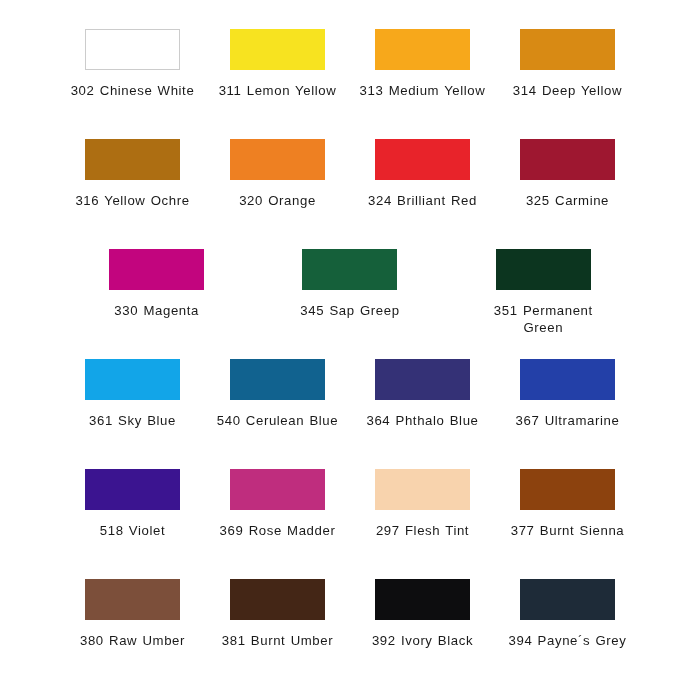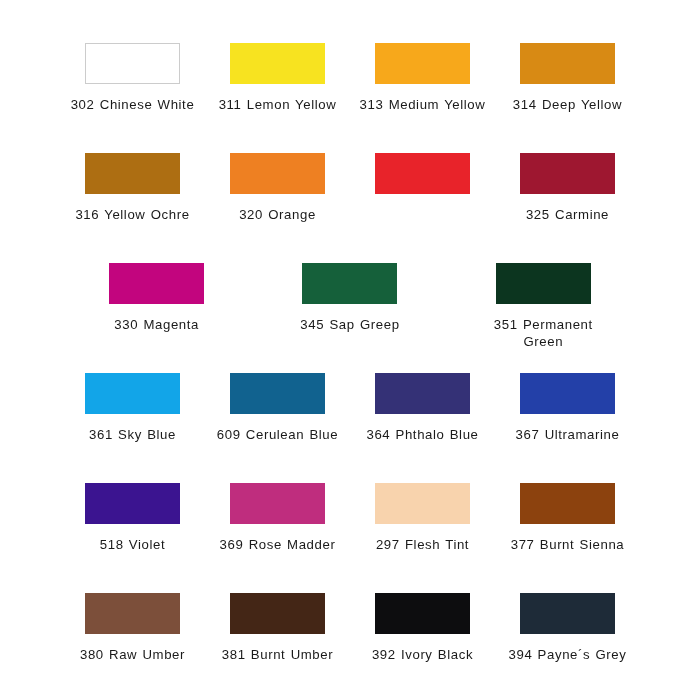--- a/index.html
+++ b/index.html
@@ -11,21 +11,21 @@
     height: 700px;
     background: #ffffff;
     font-family: "Liberation Sans", sans-serif;
     overflow: hidden;
   }
 
   #swatch-chart {
     width: 700px;
     height: 700px;
     box-sizing: border-box;
-    padding: 32px 60px 10px 60px;
+    padding: 18px 60px 10px 60px;
     display: flex;
     flex-direction: column;
   }
 
   .swatch-row {
     display: flex;
     flex-direction: row;
     height: 110px;
     flex: 0 0 110px;
   }
@@ -82,20 +82,21 @@
       <div class="swatch-cell">
         <div class="swatch-chip" style="background-color: rgb(173, 110, 18); border: 1px solid rgb(173, 110, 18);"></div>
         <div class="swatch-label">316 Yellow Ochre</div>
       </div>
       <div class="swatch-cell">
         <div class="swatch-chip" style="background-color: rgb(238, 128, 34); border: 1px solid rgb(238, 128, 34);"></div>
         <div class="swatch-label">320 Orange</div>
       </div>
       <div class="swatch-cell">
         <div class="swatch-chip" style="background-color: rgb(232, 35, 42); border: 1px solid rgb(232, 35, 42);"></div>
+        <div class="swatch-label">324 Brilliant Red</div>
       </div>
       <div class="swatch-cell">
         <div class="swatch-chip" style="background-color: rgb(158, 23, 48); border: 1px solid rgb(158, 23, 48);"></div>
         <div class="swatch-label">325 Carmine</div>
       </div>
     </div>
     <div class="swatch-row">
       <div class="swatch-cell">
         <div class="swatch-chip" style="background-color: rgb(194, 5, 126); border: 1px solid rgb(194, 5, 126);"></div>
         <div class="swatch-label">330 Magenta</div>
@@ -109,21 +110,21 @@
         <div class="swatch-label">351 Permanent Green</div>
       </div>
     </div>
     <div class="swatch-row">
       <div class="swatch-cell">
         <div class="swatch-chip" style="background-color: rgb(18, 165, 232); border: 1px solid rgb(18, 165, 232);"></div>
         <div class="swatch-label">361 Sky Blue</div>
       </div>
       <div class="swatch-cell">
         <div class="swatch-chip" style="background-color: rgb(17, 98, 143); border: 1px solid rgb(17, 98, 143);"></div>
-        <div class="swatch-label">609 Cerulean Blue</div>
+        <div class="swatch-label">540 Cerulean Blue</div>
       </div>
       <div class="swatch-cell">
         <div class="swatch-chip" style="background-color: rgb(52, 49, 118); border: 1px solid rgb(52, 49, 118);"></div>
         <div class="swatch-label">364 Phthalo Blue</div>
       </div>
       <div class="swatch-cell">
         <div class="swatch-chip" style="background-color: rgb(35, 64, 168); border: 1px solid rgb(35, 64, 168);"></div>
         <div class="swatch-label">367 Ultramarine</div>
       </div>
     </div>

